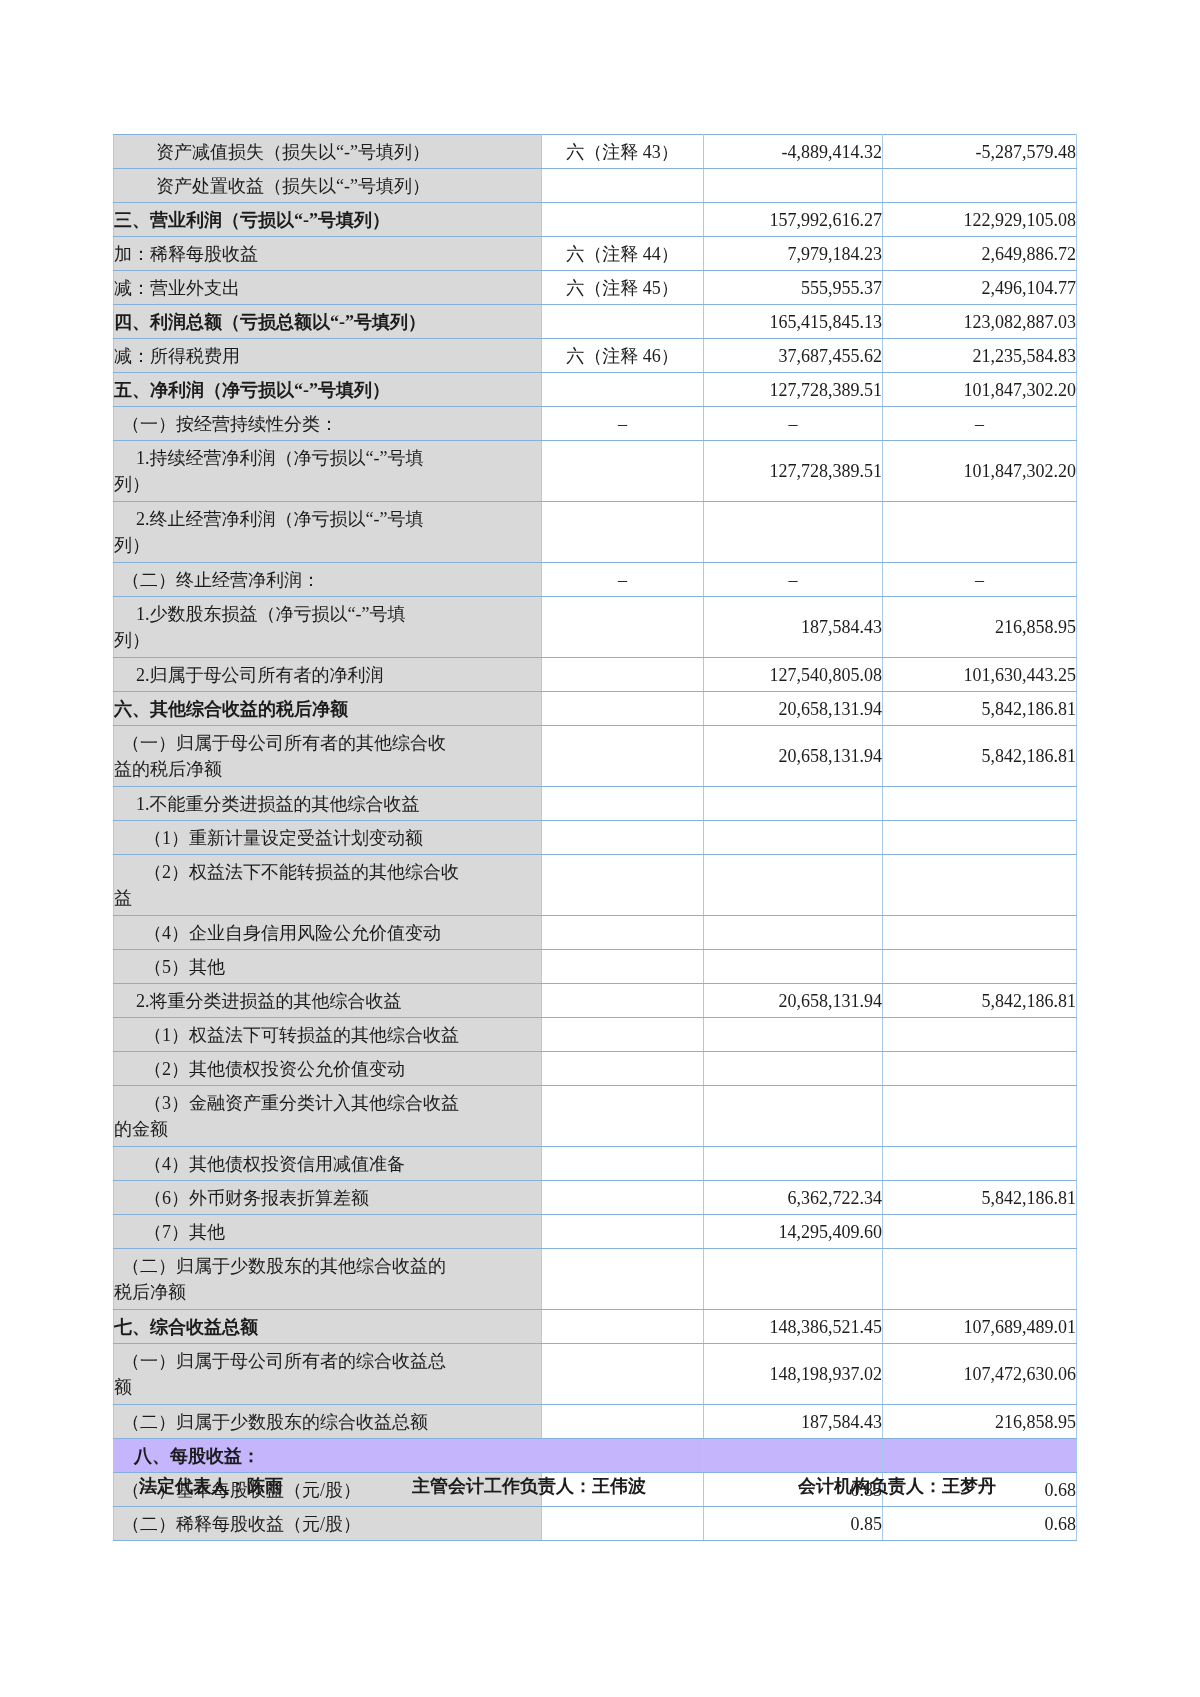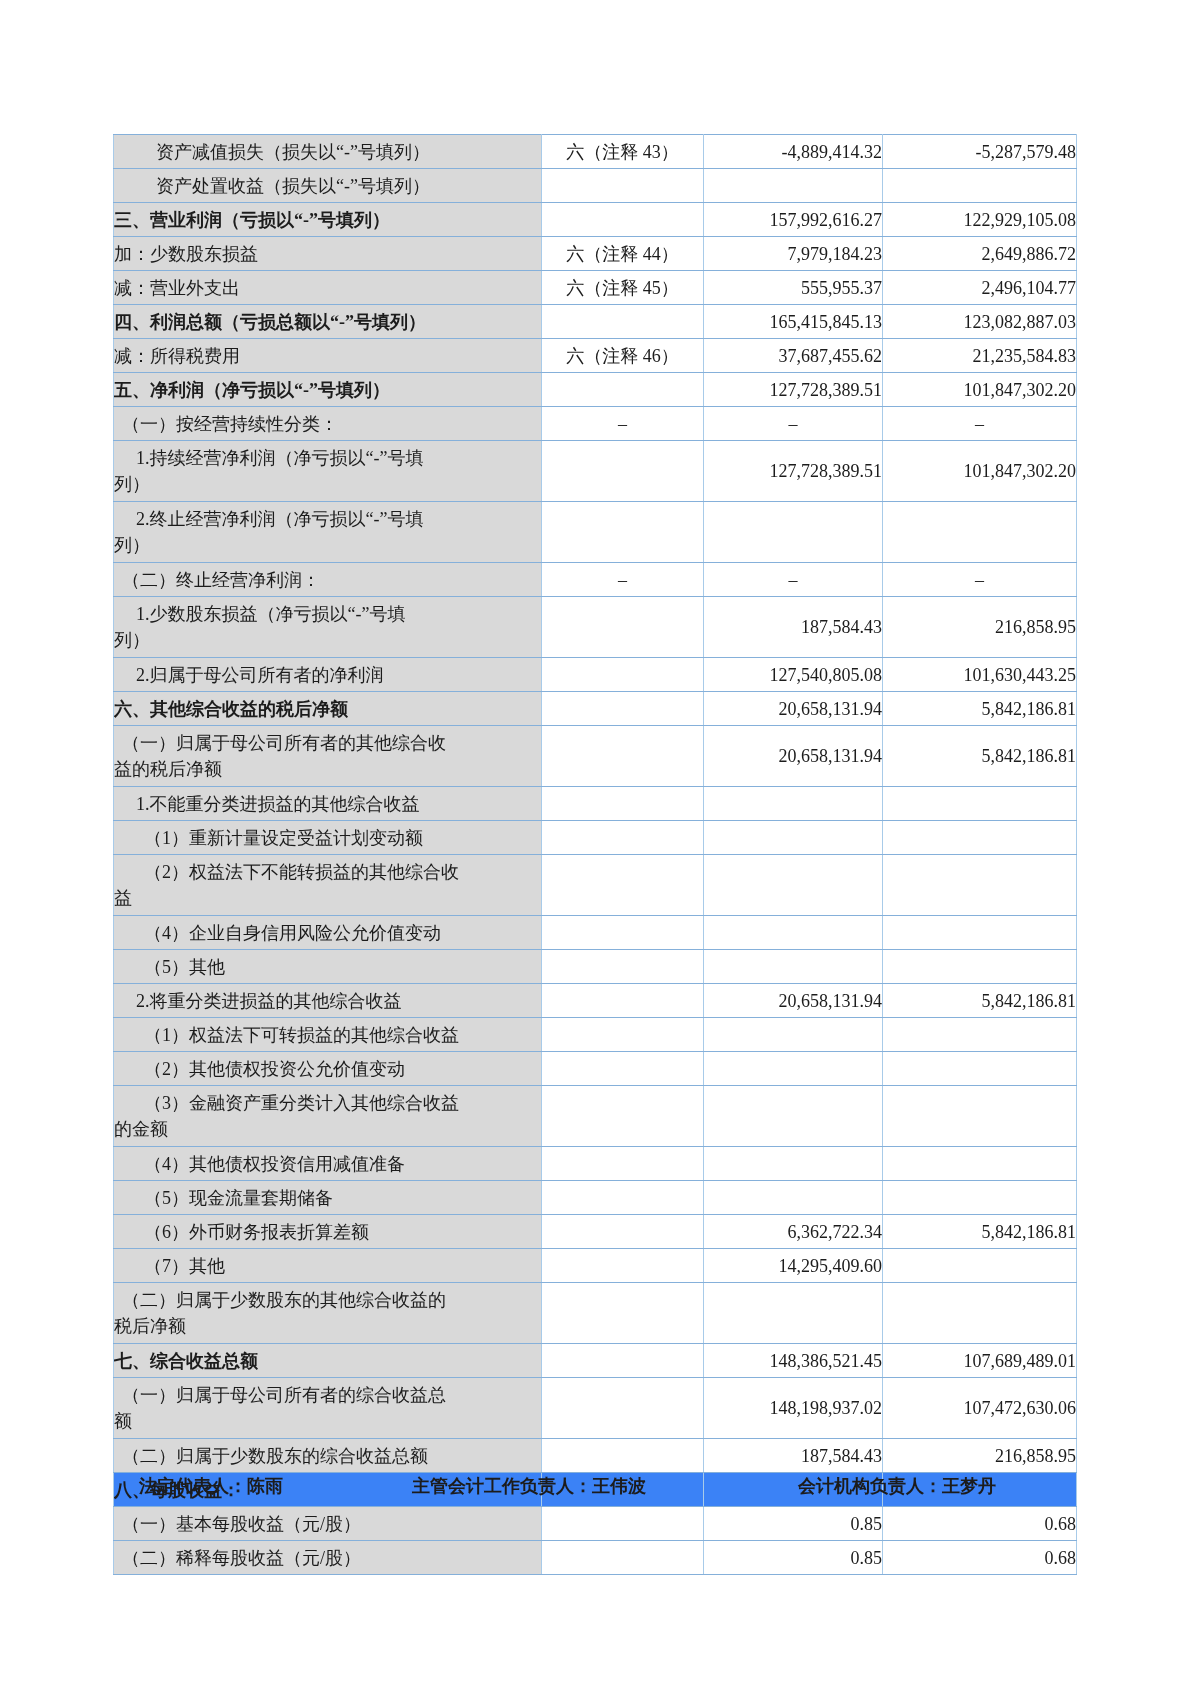--- a/index.html
+++ b/index.html
@@ -40,21 +40,21 @@
     background: #d9d9d9;
     padding-left: 10px;
     padding-right: 6px;
     white-space: pre-wrap;
     word-break: break-all;
   }
   td.note { text-align: center; }
   td.num  { text-align: right; padding-right: 9px; }
   td.num.dash, td.note.dash { text-align: center; padding-right: 0; }
   tr.tall td { padding-top: 4px; padding-bottom: 4px; }
-  tr.grayrow td { background: #3b82f6; }
+  tr.grayrow td { background: #c4b5fd; padding-left: 20px; }
   .b { font-weight: 700; margin-top: 9px; }
   .i0 { text-indent: 0; }
   .i1 { text-indent: 8px; }
   .i2 { text-indent: 22px; }
   .i3 { text-indent: 30px; }
   .i4 { text-indent: 42px; }
   .footer {
     position: absolute;
     left: 12px;
     top: 1472px;
@@ -94,21 +94,21 @@
           <td class="num"></td>
           <td class="num"></td>
         </tr>
         <tr>
           <td class="item i0 b">三、营业利润（亏损以“-”号填列）</td>
           <td class="note"></td>
           <td class="num">157,992,616.27</td>
           <td class="num">122,929,105.08</td>
         </tr>
         <tr>
-          <td class="item i0">加：少数股东损益</td>
+          <td class="item i0">加：稀释每股收益</td>
           <td class="note">六（注释 44）</td>
           <td class="num">7,979,184.23</td>
           <td class="num">2,649,886.72</td>
         </tr>
         <tr>
           <td class="item i0">减：营业外支出</td>
           <td class="note">六（注释 45）</td>
           <td class="num">555,955.37</td>
           <td class="num">2,496,104.77</td>
         </tr>
@@ -233,26 +233,20 @@
         </tr>
         <tr class="tall">
           <td class="item i3">（3）金融资产重分类计入其他综合收益
 的金额</td>
           <td class="note"></td>
           <td class="num"></td>
           <td class="num"></td>
         </tr>
         <tr>
           <td class="item i3">（4）其他债权投资信用减值准备</td>
-          <td class="note"></td>
-          <td class="num"></td>
-          <td class="num"></td>
-        </tr>
-        <tr>
-          <td class="item i3">（5）现金流量套期储备</td>
           <td class="note"></td>
           <td class="num"></td>
           <td class="num"></td>
         </tr>
         <tr>
           <td class="item i3">（6）外币财务报表折算差额</td>
           <td class="note"></td>
           <td class="num">6,362,722.34</td>
           <td class="num">5,842,186.81</td>
         </tr>

